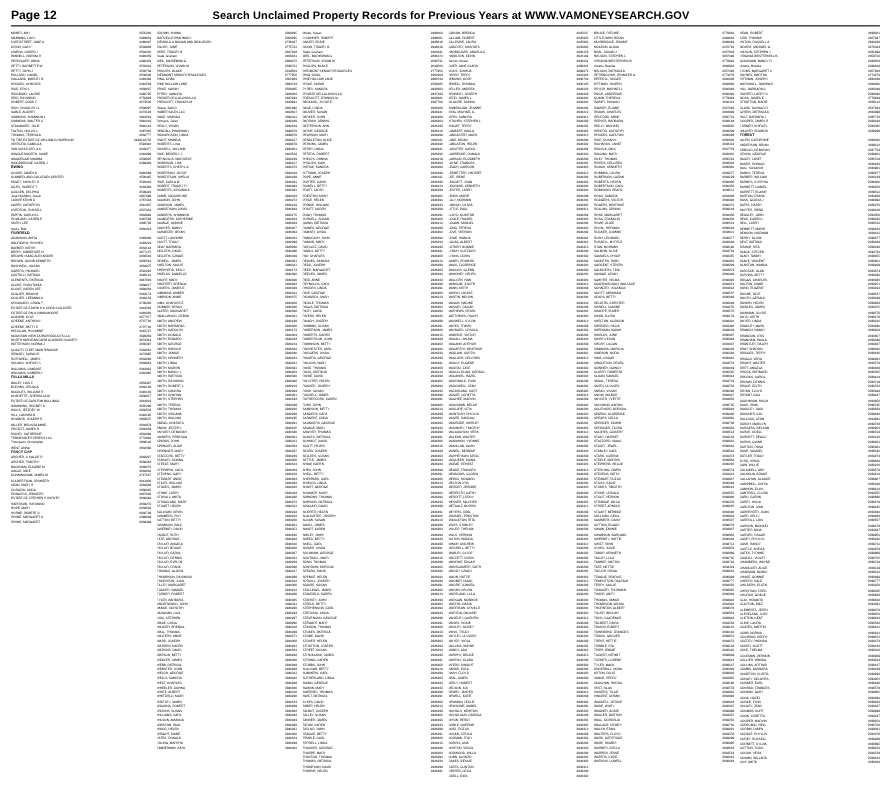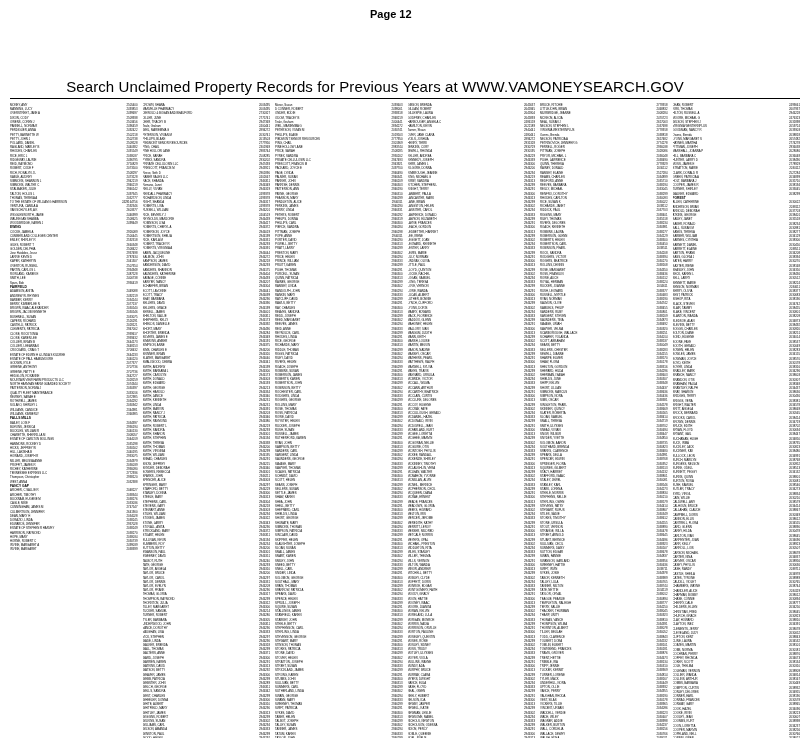--- a/index.html
+++ b/index.html
@@ -16,38 +16,37 @@
   }
   .page {
     width: 810px;
     height: 738px;
     box-sizing: border-box;
     padding: 8px 10px 4px 10px;
     position: relative;
   }
   .header {
     display: flex;
-    align-items: center;
+    align-items: flex-end;
     border-bottom: 1px solid #000;
     padding-bottom: 3px;
     margin-bottom: 4px;
-    flex-direction: column;
   }
   .page-num {
     font-weight: bold;
     font-size: 11px;
     white-space: nowrap;
     width: 70px;
     flex: 0 0 70px;
   }
   .header-title {
     flex: 1 1 auto;
     text-align: center;
-    font-weight: normal;
-    font-size: 15px;
+    font-weight: bold;
+    font-size: 10px;
     letter-spacing: 0.1px;
     padding-right: 60px;
   }
   .columns {
     display: flex;
     gap: 5px;
     height: 706px;
     overflow: hidden;
   }
   .col {

